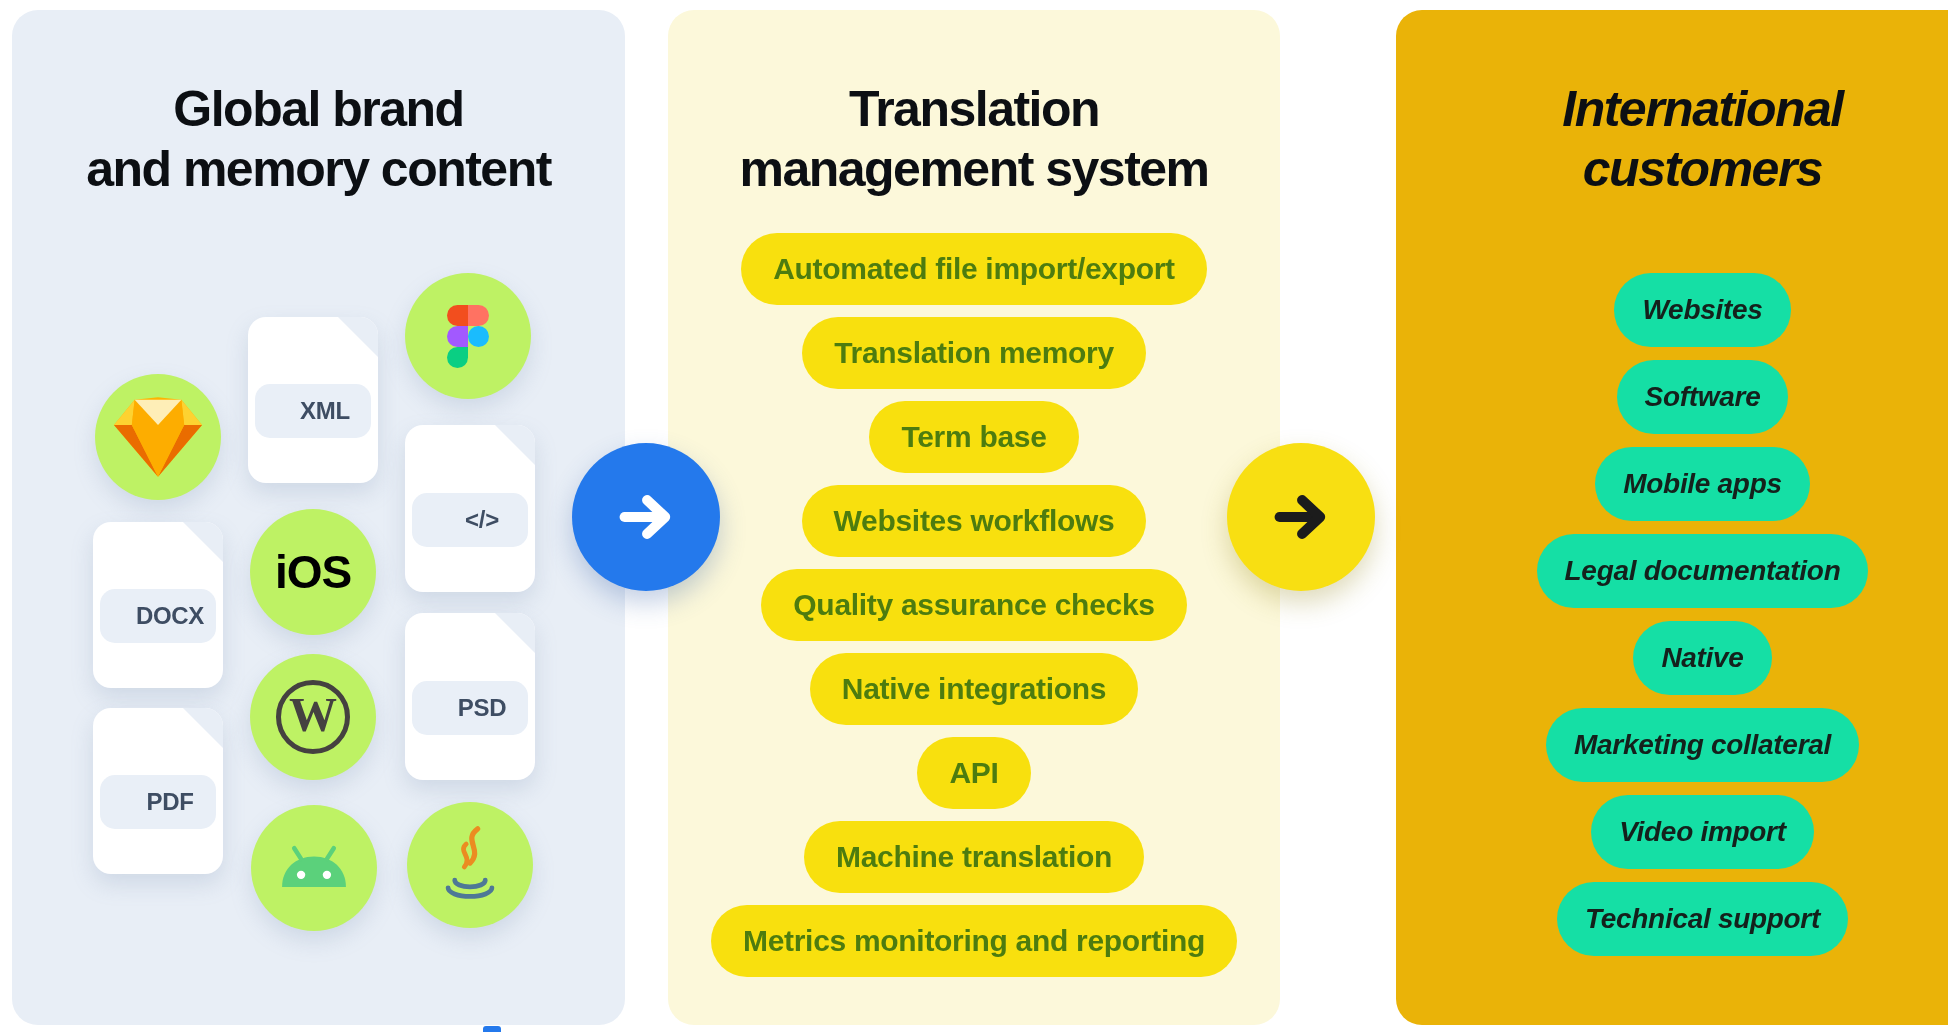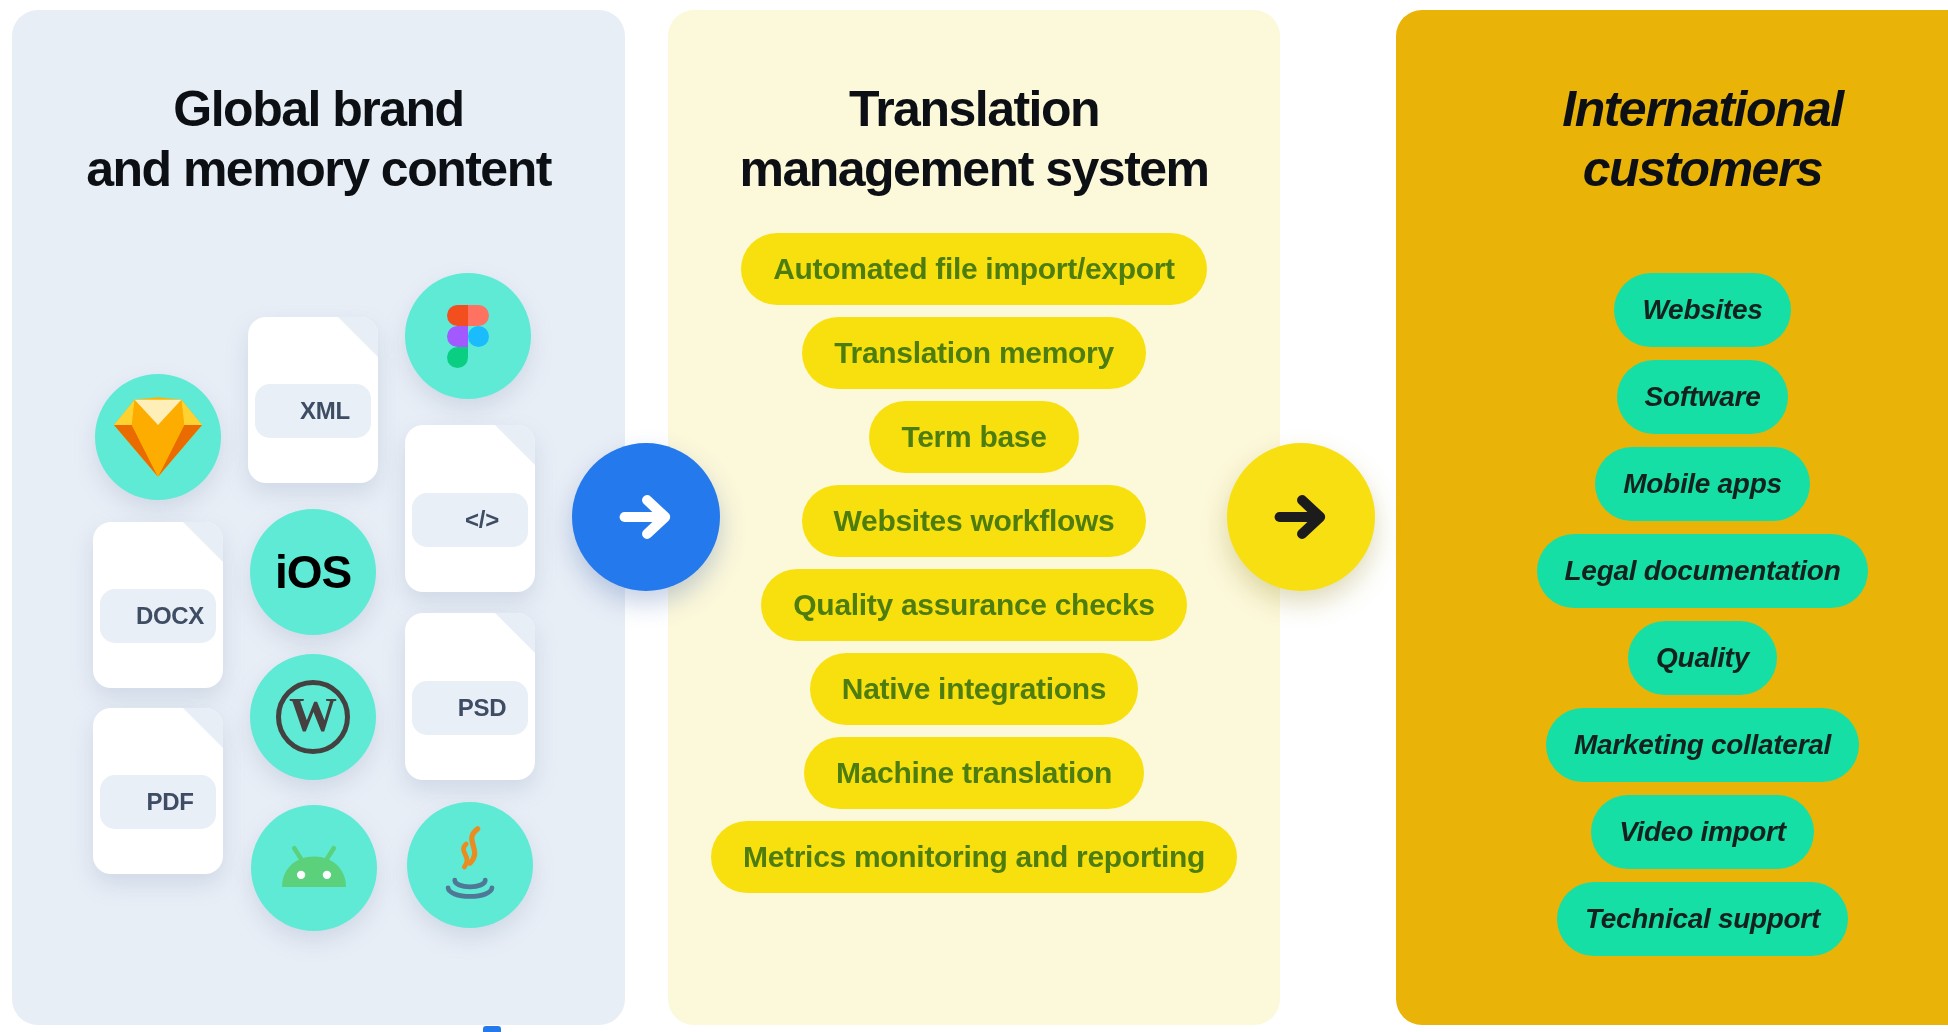--- a/index.html
+++ b/index.html
@@ -15,21 +15,21 @@
   .panel-title{
     position:absolute;top:44px;left:0;right:0;text-align:center;
     font-size:50px;font-weight:700;line-height:60px;letter-spacing:-1.5px;
     color:#0c0f13;
     margin-top:25px;
   }
 
   
   .icon-circle{
     position:absolute;width:126px;height:126px;border-radius:50%;
-    background:#5eead4;box-shadow:0 10px 22px rgba(120,142,175,.22);
+    background:#bef264;box-shadow:0 10px 22px rgba(120,142,175,.22);
     display:flex;align-items:center;justify-content:center;
   }
   .file-card{
     position:absolute;width:130px;height:166px;background:#ffffff;
     border-radius:18px;box-shadow:0 10px 22px rgba(120,142,175,.22);
   }
   .file-cut{
     position:absolute;top:0;right:0;width:40px;height:40px;
     background:#e8eef6;
     clip-path:polygon(0 0,100% 0,100% 100%);
@@ -170,37 +170,38 @@
       <span>management system</span>
     </h2>
     <div class="pill-stack stack-mid">
 
     <div class="pill pill-yellow">Automated file import/export</div>
         <div class="pill pill-yellow">Translation memory</div>
         <div class="pill pill-yellow">Term base</div>
         <div class="pill pill-yellow">Websites workflows</div>
         <div class="pill pill-yellow">Quality assurance checks</div>
         <div class="pill pill-yellow">Native integrations</div>
+        <div class="pill pill-yellow">API</div>
         <div class="pill pill-yellow">Machine translation</div>
         <div class="pill pill-yellow">Metrics monitoring and reporting</div>
       </div>
   </section>
 
   <section class="panel panel-right">
     <h2 class="panel-title">
       <span>International</span><br>
       <span>customers</span>
     </h2>
     <div class="pill-stack stack-right">
 
     <div class="pill pill-teal">Websites</div>
         <div class="pill pill-teal">Software</div>
         <div class="pill pill-teal">Mobile apps</div>
         <div class="pill pill-teal">Legal documentation</div>
-        <div class="pill pill-teal">Quality</div>
+        <div class="pill pill-teal">Native</div>
         <div class="pill pill-teal">Marketing collateral</div>
         <div class="pill pill-teal">Video import</div>
         <div class="pill pill-teal">Technical support</div>
       </div>
   </section>
 
   <div class="arrow-circle arrow-blue">
     <svg width="72" height="72" viewBox="0 0 64 64">
       <line x1="13" y1="32" x2="46" y2="32" stroke="#ffffff" stroke-width="9" stroke-linecap="round"></line>
       <polyline points="33,17 49,32 33,47" stroke="#ffffff" stroke-width="9" fill="none" stroke-linecap="round" stroke-linejoin="round"></polyline>

